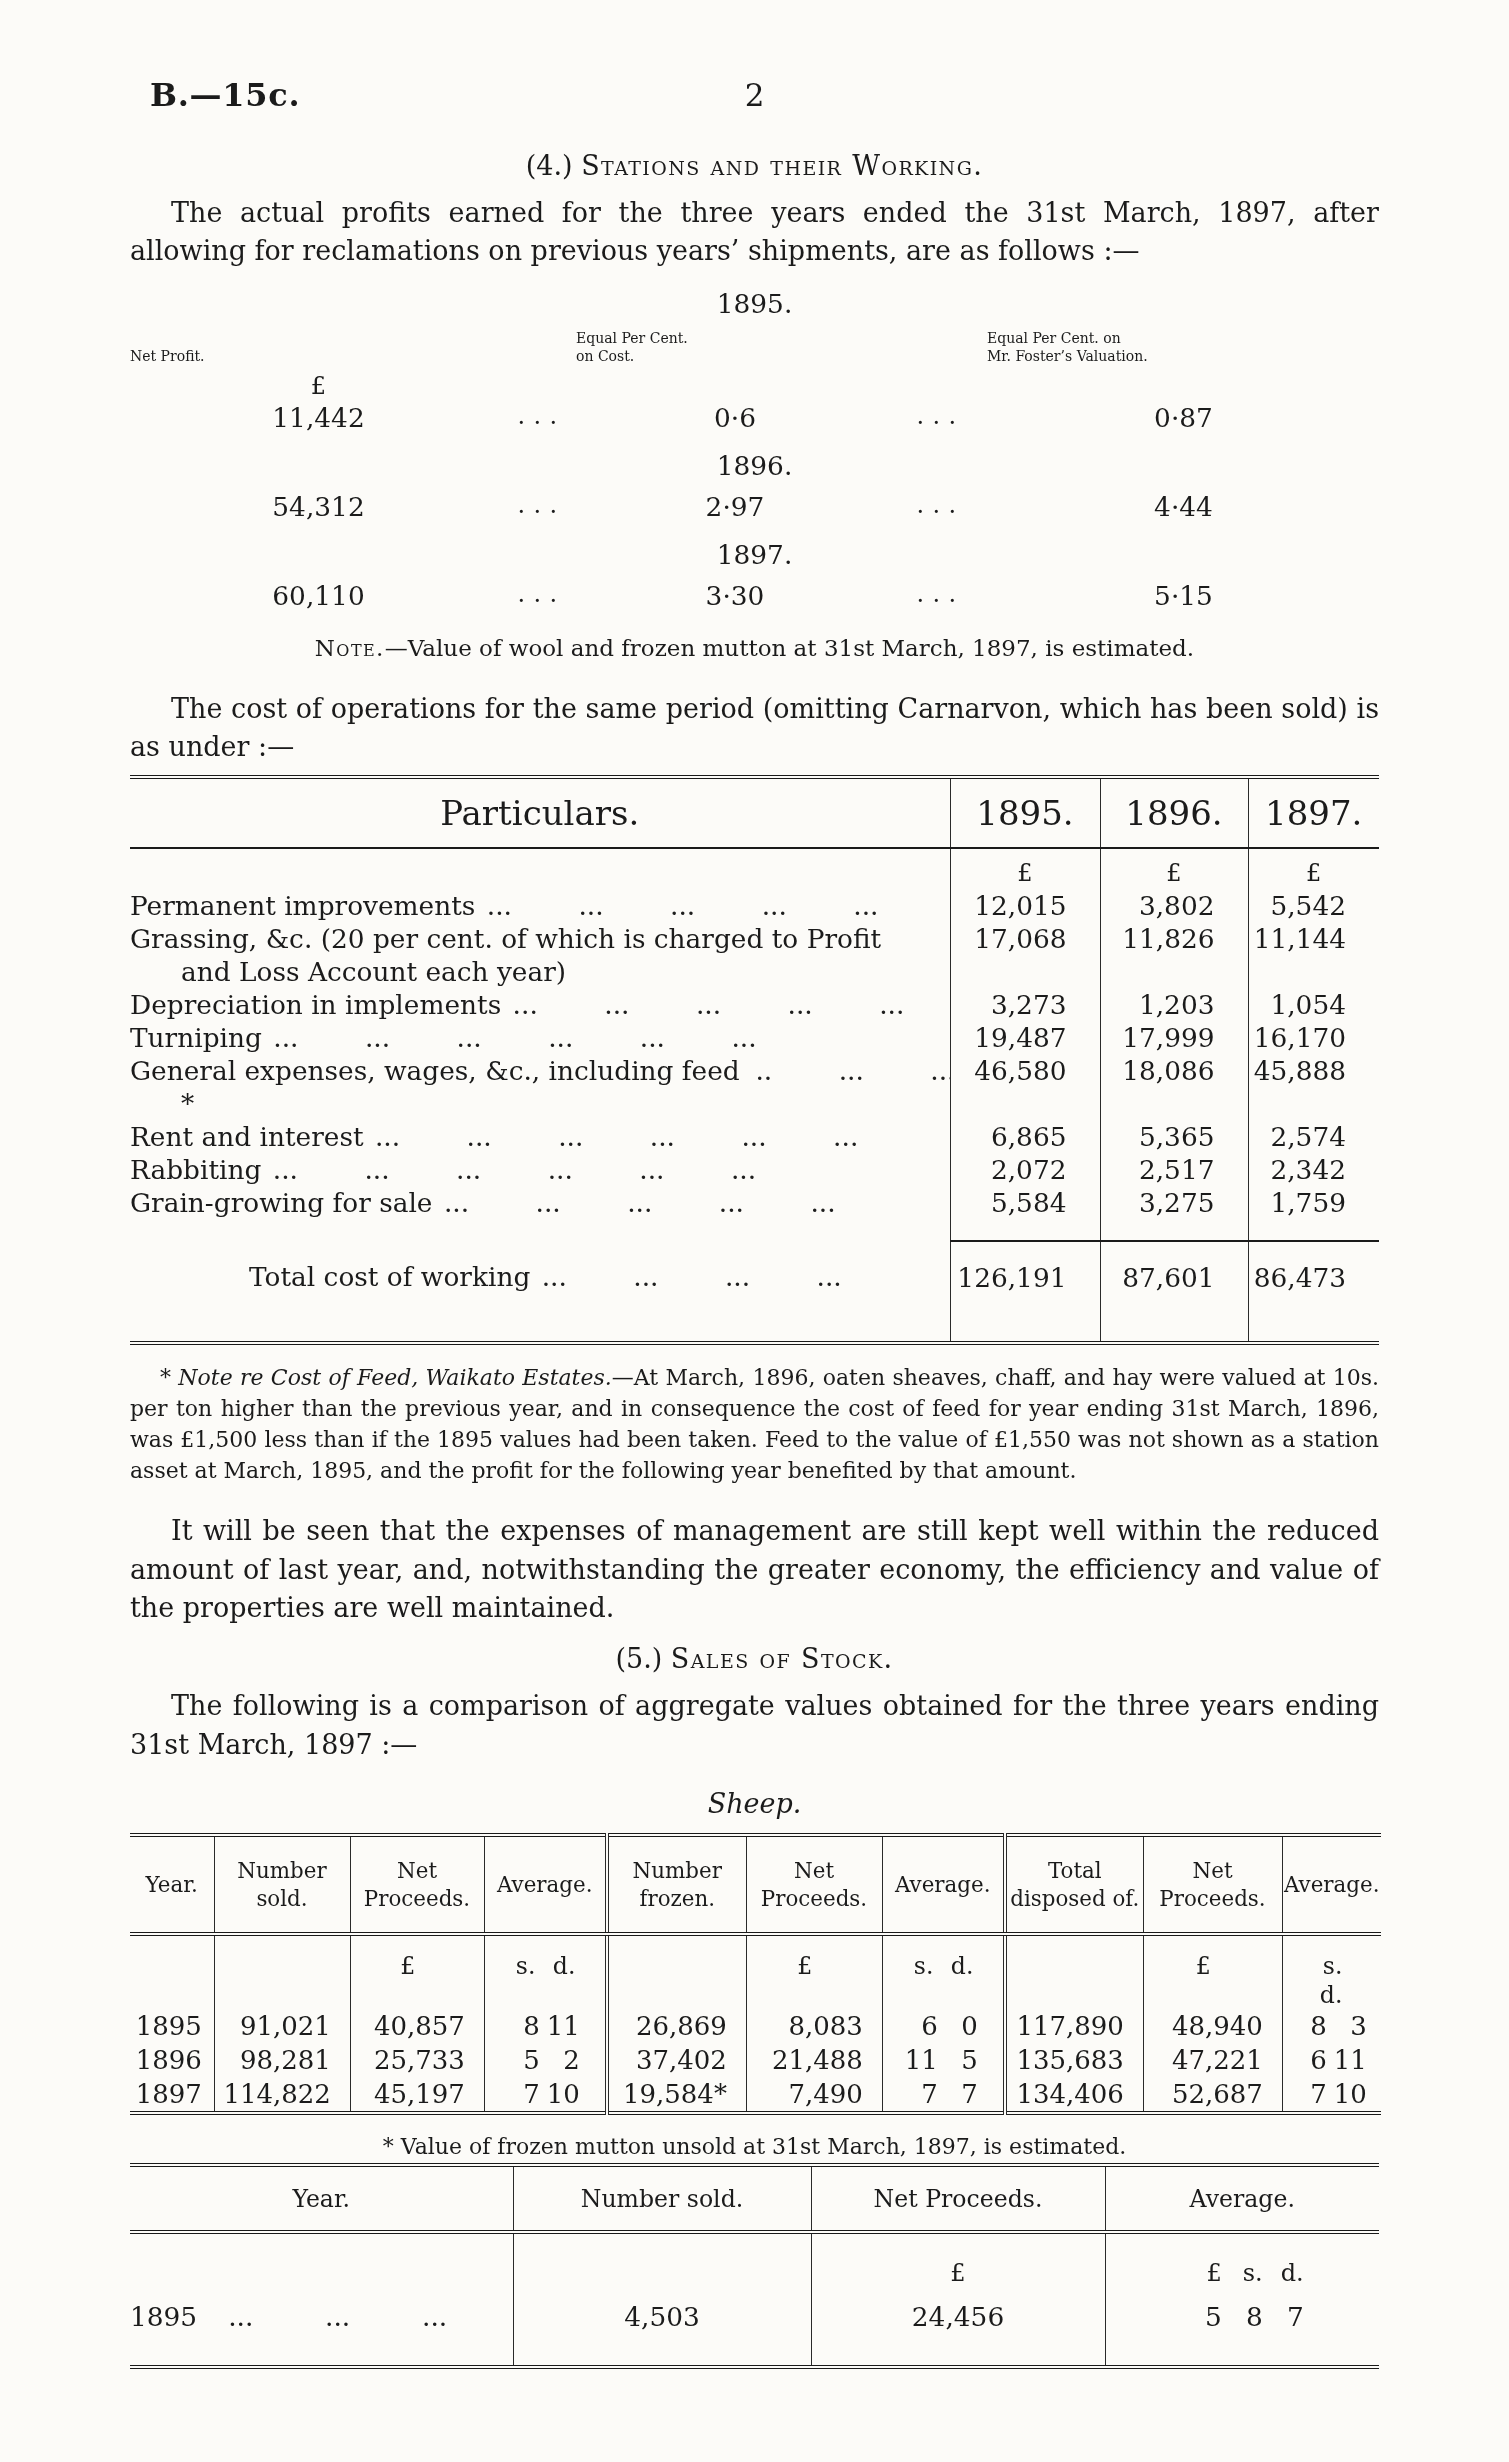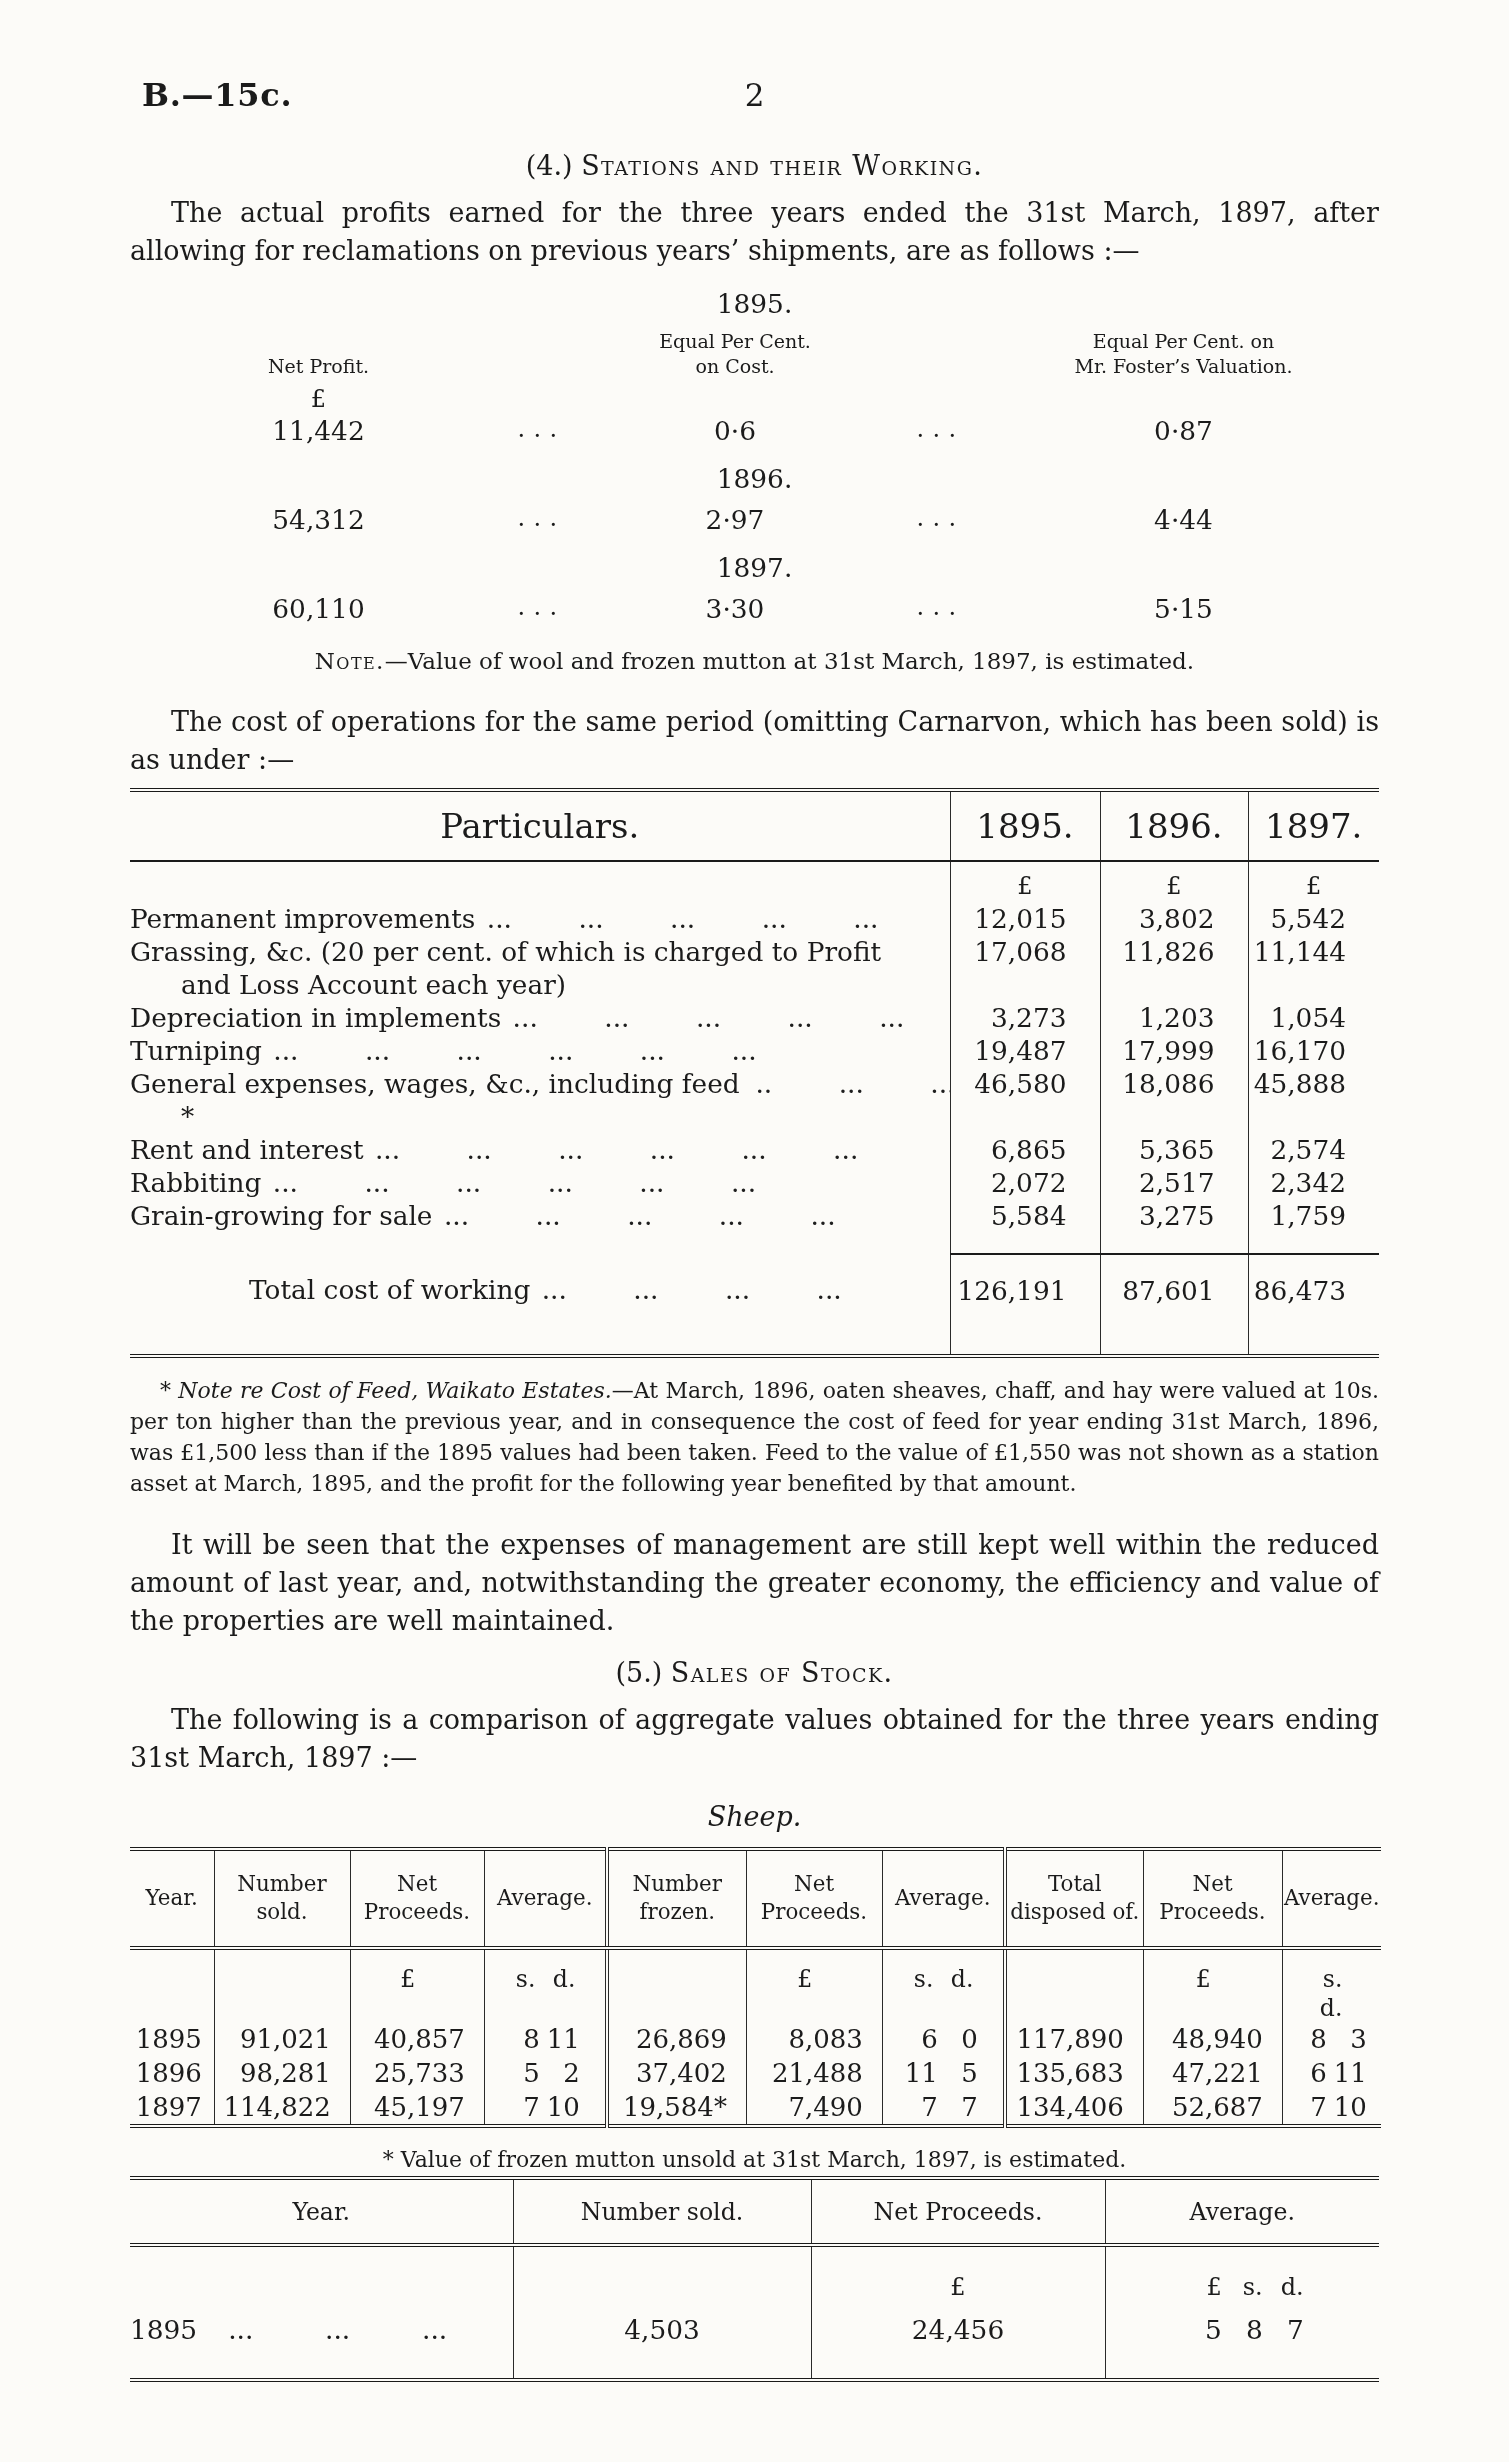--- a/index.html
+++ b/index.html
@@ -10,34 +10,34 @@
     height:2462px;
     background:#fcfbf8;
     color:#1b1b1b;
     font-family:"DejaVu Serif","Liberation Serif",serif;
     padding:76px 130px 0 130px;
     overflow:hidden;
   }
 
   
   .page-header { position:relative; height:44px; margin-bottom:30px; }
-  .doc-ref { position:absolute; left:12px; top:0; font-size:32px; font-weight:bold; letter-spacing:0.7px; }
+  .doc-ref { position:absolute; left:20px; top:0; font-size:32px; font-weight:bold; letter-spacing:0.7px; }
   .page-num { position:absolute; left:50%; transform:translateX(-50%); top:1.4px; font-size:31px; }
 
   
   .section-heading { text-align:center; font-size:27px; margin:4.3px 0 13px 0; }
   .sc { font-variant:small-caps; letter-spacing:1.4px; }
   p.body { font-size:27px; line-height:1.42; text-align:justify; text-indent:41px; }
 
   
   .profits { margin-top:7.1px; }
   .p-year { text-align:center; font-size:26.4px; margin:17px 0 10px 0; }
   .p-grid { display:grid; grid-template-columns:377px 69px 318px 93px 393px; }
   .p-head { align-items:end; margin-bottom:7.1px; }
-  .p-hdr { font-size:19px; line-height:1.32; text-align:center; white-space:pre-line; }
+  .p-hdr { font-size:14px; line-height:1.32; text-align:left; white-space:pre-line; }
   .p-cell { text-align:center; font-size:26.4px; }
   .p-pound { text-align:center; font-size:24px; line-height:1.1; margin-bottom:2.9px; }
   .p-dots { text-align:center; font-size:24px; letter-spacing:.35em; }
 
   .note-line { text-align:center; font-size:23px; margin:24px 0 28.6px 0; }
 
   
   table { border-collapse:collapse; table-layout:fixed; }
   .cost-table {
     width:1249px; margin-top:8.6px; font-size:26.4px;

